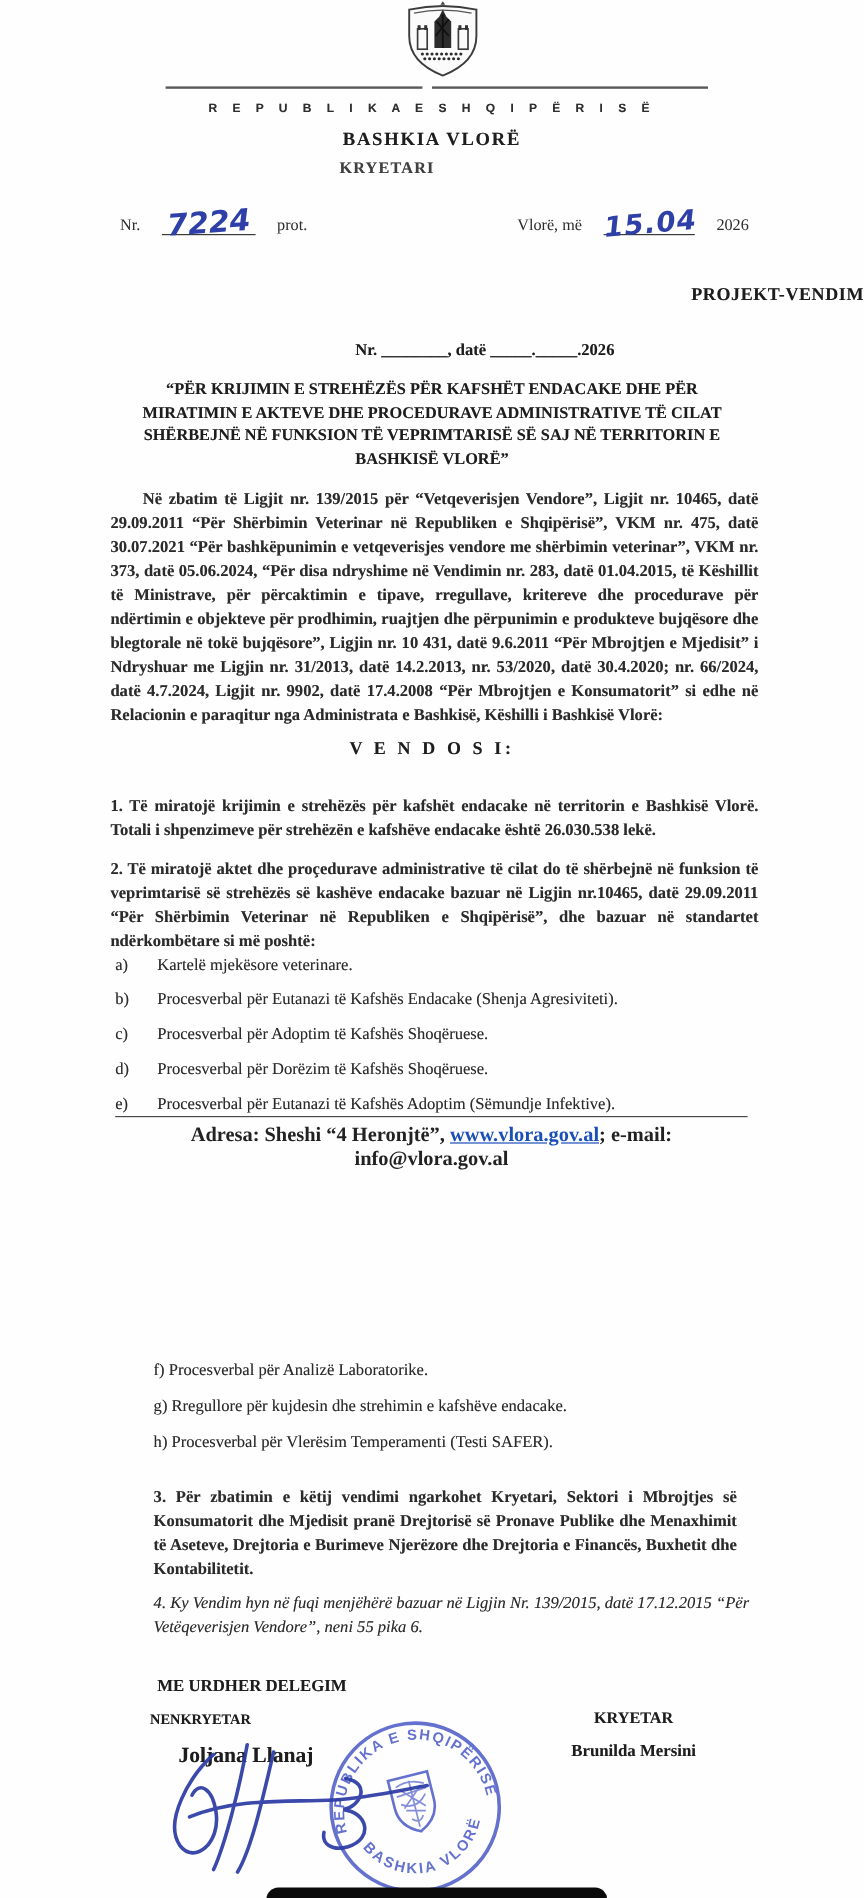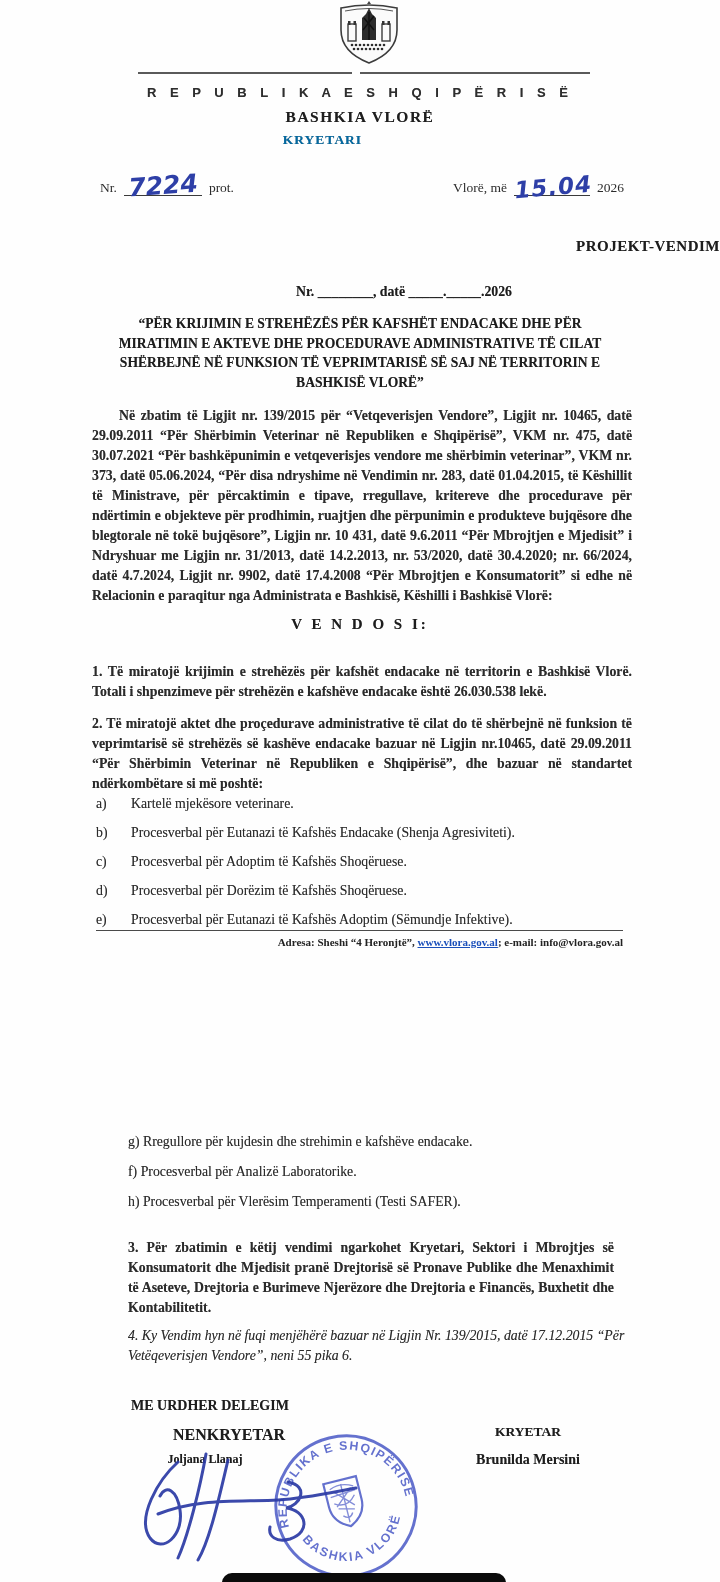--- a/index.html
+++ b/index.html
@@ -14,28 +14,28 @@
   .serif-body{font-size:13.8px;line-height:20px;color:#2b2b2b;}
   .soft{text-shadow:0 0 .5px rgba(40,40,40,.45);}
 
   
   .emblem{left:338px;top:0;width:62px;height:64px;}
   .header-rule{left:138px;top:72px;width:452px;display:flex;gap:8px;}
   .header-rule .seg{border-top:2px solid #5a5a5a;height:0;}
   .seg-l{width:214px;}
   .seg-r{flex:1;}
   .republic{left:0;top:85px;width:720px;font-family:"Liberation Sans",sans-serif;
-    font-size:13px;font-weight:700;letter-spacing:5px;color:#2e2e2e;}
+    font-size:10px;font-weight:700;letter-spacing:5px;color:#2e2e2e;}
   .municipality{left:0;top:108px;width:720px;font-size:15.5px;font-weight:bold;letter-spacing:1.5px;color:#1e1e1e;}
-  .office{left:0;top:132px;width:645px;font-size:13.5px;font-weight:bold;letter-spacing:1px;color:#0369a1;}
+  .office{left:0;top:132px;width:645px;font-size:13.5px;font-weight:bold;letter-spacing:1px;color:#404040;}
 
   
   .proto-row{left:100px;top:170px;width:524px;display:flex;justify-content:space-between;
     font-size:13.5px;color:#2b2b2b;}
-  .proto-left,.proto-right{display:flex;align-items:flex-end;gap:7px;}
+  .proto-left,.proto-right{display:flex;align-items:flex-end;gap:18px;}
   .blank{display:inline-block;border-bottom:1.6px solid #3a3a3a;text-align:center;position:relative;}
   .blank-nr{width:78px;}
   .blank-date{width:76px;}
   .handwriting{
     font-family:"DejaVu Sans",sans-serif;font-style:italic;font-weight:bold;
     color:#2e3fa7;display:inline-block;line-height:1;
   }
   .hw-nr{font-size:25px;transform:rotate(-4deg) translateY(3px);}
   .hw-date{font-size:23px;transform:rotate(-5deg) translateY(4px);letter-spacing:1px;}
 
@@ -49,33 +49,33 @@
   .vendosi{left:0;top:616px;width:720px;font-size:15px;font-weight:bold;letter-spacing:3px;color:#1d1d1d;}
   .point1{left:92px;top:662px;width:540px;}
   .point2{left:92px;top:714px;width:540px;}
 
   .list1{left:96px;top:796px;width:540px;}
   .list1 .li{display:flex;margin-bottom:13px;line-height:16px;font-size:13.8px;color:#2b2b2b;}
   .list1 .letter{width:35px;flex:0 0 35px;}
 
   
   .footer-rule{left:96px;top:930px;width:527px;border-top:1.6px solid #4a4a4a;height:0;}
-  .footer-text{left:96px;top:936px;width:527px;font-size:11px;font-weight:bold;color:#222;text-align:right;}
+  .footer-text{left:96px;top:936px;width:527px;font-size:17px;font-weight:bold;color:#222;}
   .footer-link{color:#1a4fba;text-decoration:underline;cursor:pointer;}
 
   
   .list2{left:128px;top:1134px;width:520px;}
   .list2 .li2{margin-bottom:14px;line-height:16px;font-size:13.8px;color:#2b2b2b;}
   .point3{left:128px;top:1238px;width:486px;}
   .point4{left:128px;top:1326px;width:502px;font-style:italic;}
 
   .order-line{left:131px;top:1398px;width:200px;font-size:14px;font-weight:bold;color:#1d1d1d;}
-  .role-left{left:125px;top:1426px;width:160px;font-size:16px;font-weight:bold;color:#1d1d1d;text-align:right;}
+  .role-left{left:125px;top:1426px;width:160px;font-size:12px;font-weight:bold;color:#1d1d1d;text-align:left;}
   .role-right{left:448px;top:1424px;width:160px;font-size:13.5px;font-weight:bold;color:#1d1d1d;text-align:center;}
-  .name-left{left:125px;top:1452px;width:160px;font-size:12px;font-weight:bold;color:#1d1d1d;text-align:center;}
+  .name-left{left:125px;top:1452px;width:160px;font-size:18px;font-weight:bold;color:#1d1d1d;text-align:center;}
   .name-right{left:448px;top:1452px;width:160px;font-size:14px;font-weight:bold;color:#1d1d1d;text-align:center;}
 
   .stamp{left:272px;top:1432px;width:148px;height:148px;opacity:.82;}
   .signature{left:128px;top:1440px;width:235px;height:135px;}
 
   .bottom-bar{left:222px;top:1573px;width:284px;height:20px;background:#0b0b0b;border-radius:10px;}
 </style>
 </head>
 <body>
 
@@ -169,22 +169,22 @@
         <span>Procesverbal për Eutanazi të Kafshës Adoptim (Sëmundje Infektive).</span>
       </div>
   </div>
 
   <div class="abs footer-rule"></div>
   <div class="abs footer-text center">
     <span>Adresa: Sheshi “4 Heronjtë”, </span><span class="footer-link">www.vlora.gov.al</span><span>; e-mail: info@vlora.gov.al</span>
   </div>
 
   <div class="abs list2">
+    <div class="li2 soft">f) Procesverbal për Analizë Laboratorike.</div>
     <div class="li2 soft">g) Rregullore për kujdesin dhe strehimin e kafshëve endacake.</div>
-    <div class="li2 soft">f) Procesverbal për Analizë Laboratorike.</div>
     <div class="li2 soft">h) Procesverbal për Vlerësim Temperamenti (Testi SAFER).</div>
   </div>
 
   <div class="abs point3 serif-body justify soft">3. Për zbatimin e këtij vendimi ngarkohet Kryetari, Sektori i Mbrojtjes së Konsumatorit dhe Mjedisit pranë Drejtorisë së Pronave Publike dhe Menaxhimit të Aseteve, Drejtoria e Burimeve Njerëzore dhe Drejtoria e Financës, Buxhetit dhe Kontabilitetit.</div>
   <div class="abs point4 serif-body soft">4. Ky Vendim hyn në fuqi menjëhërë bazuar në Ligjin Nr. 139/2015, datë 17.12.2015 “Për Vetëqeverisjen Vendore”, neni 55 pika 6.</div>
 
   <div class="abs order-line soft">ME URDHER DELEGIM</div>
   <div class="abs role-left soft">NENKRYETAR</div>
   <div class="abs role-right soft">KRYETAR</div>
   <div class="abs name-left soft">Joljana Llanaj</div>

